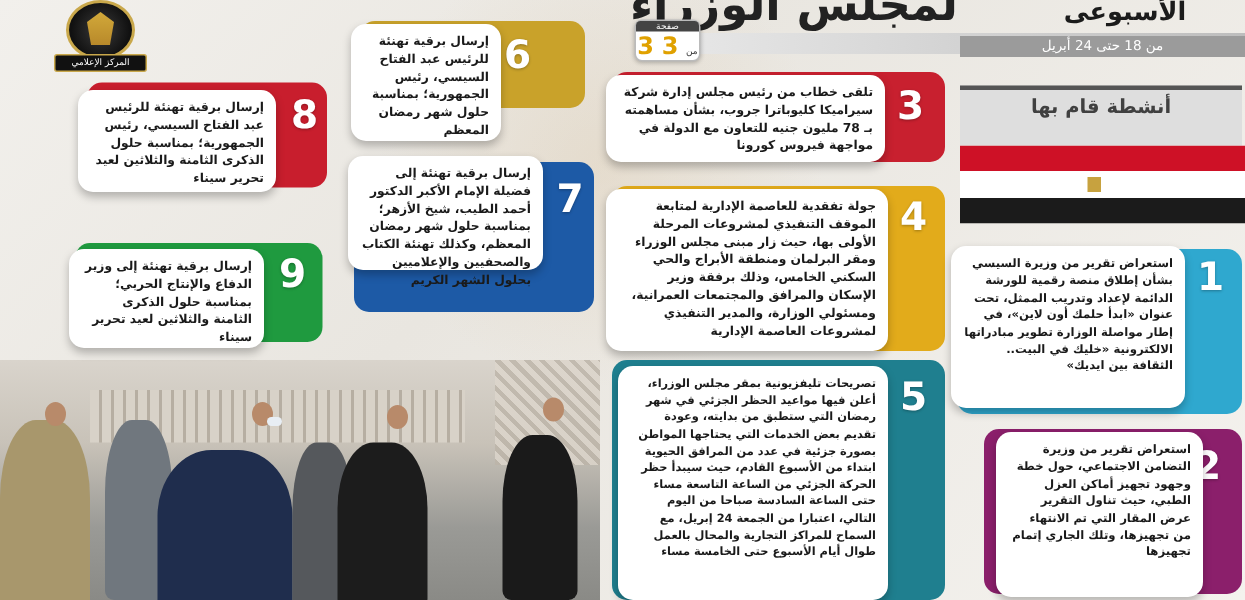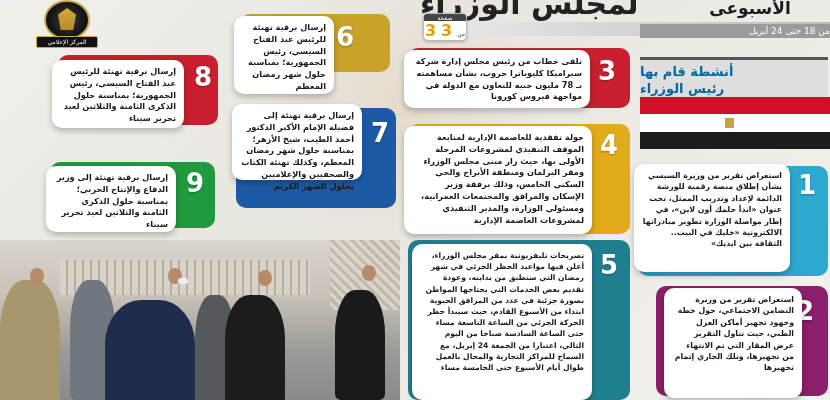--- a/index.html
+++ b/index.html
@@ -21,21 +21,21 @@
   .header-bar {
     position: absolute; left: 445px; top: 22px; width: 385px; height: 14px;
     background: linear-gradient(90deg, #e8e8e8, #cfcfcf 60%, #bdbdbd);
   }
   .weekly {
     position: absolute; left: 690px; top: -2px; width: 120px; height: 24px;
     font-size: 17px; font-weight: bold; color: #1b1b1b; direction: rtl; text-align: center;
   }
   .date-range {
     position: absolute; left: 640px; top: 24px; width: 190px; height: 14px;
-    background: #9b9b9b; color: #fff; font-size: 9px; direction: rtl; text-align: right; line-height: 14px;
+    background: #9b9b9b; color: #fff; font-size: 9px; direction: rtl; text-align: center; line-height: 14px;
   }
   .page-badge {
     position: absolute; left: 423px; top: 13px; width: 44px; height: 28px;
     background: #fff; border: 1px solid #bbb; border-radius: 5px; box-shadow: 0 1px 3px rgba(0,0,0,.25);
     text-align: center;
   }
   .page-badge .lbl { display: block; background: #444; color: #fff; font-size: 6px; line-height: 7px; border-radius: 3px 3px 0 0; }
   .page-badge .nums { font-size: 16px; font-weight: bold; color: #e0a100; line-height: 20px; }
   .page-badge .of { font-size: 6px; color: #333; }
   .logo {
@@ -44,22 +44,22 @@
   .logo .disc {
     position: absolute; left: 8px; top: 0; width: 46px; height: 40px; border-radius: 50%;
     background: radial-gradient(circle, #3a3a3a 0%, #111 70%); border: 2px solid #c9a84b;
   }
   .logo .eagle { position: absolute; left: 22px; top: 8px; width: 18px; height: 22px;
     background: linear-gradient(180deg, #d2a93a, #b8892a); clip-path: polygon(50% 0, 100% 30%, 85% 100%, 15% 100%, 0 30%); }
   .logo .ribbon { position: absolute; left: 0; top: 36px; width: 62px; height: 12px; background: #111; border: 1px solid #c9a84b;
     color: #fff; font-size: 6px; text-align: center; line-height: 10px; direction: rtl; border-radius: 2px; }
   .side-title {
     position: absolute; left: 640px; top: 57px; width: 188px; height: 40px; background: #dedede;
-    border-top: 3px solid #555; color: #0369a1; font-size: 13px; font-weight: bold; direction: rtl;
-    text-align: left; line-height: 17px; padding-top: 3px;
+    border-top: 3px solid #555; color: #404040; font-size: 13px; font-weight: bold; direction: rtl;
+    text-align: center; line-height: 17px; padding-top: 3px;
   }
   .flag { position: absolute; left: 640px; top: 97px; width: 190px; height: 52px; overflow: hidden; }
   .flag .r { height: 17px; background: #ce1126; }
   .flag .w { height: 18px; background: #fff; position: relative; }
   .flag .w:after { content: ""; position: absolute; left: 85px; top: 4px; width: 9px; height: 10px; background: #c7a23f; }
   .flag .k { height: 17px; background: #1b1b1b; }
   .card {
     position: absolute; background: #fff; border-radius: 10px; direction: rtl; text-align: right;
     box-shadow: 0 3px 6px rgba(0,0,0,0.25); font-size: 8.2px; line-height: 11.8px; color: #1a1a1a; font-weight: bold;
     padding: 6px 8px;
@@ -99,21 +99,20 @@
 </div>
 
 <div class="logo">
   <div class="disc"></div>
   <div class="eagle"></div>
   <div class="ribbon">المركز الإعلامي</div>
 </div>
 
 <div class="side-title">
   <div>أنشطة قام بها</div>
-  <div>رئيس الوزراء</div>
 </div>
 <div class="flag">
   <div class="r"></div>
     <div class="w"></div>
     <div class="k"></div>
 </div>
 
 <div class="photo">
   <div class="building"></div>
   <div class="grill"></div>

